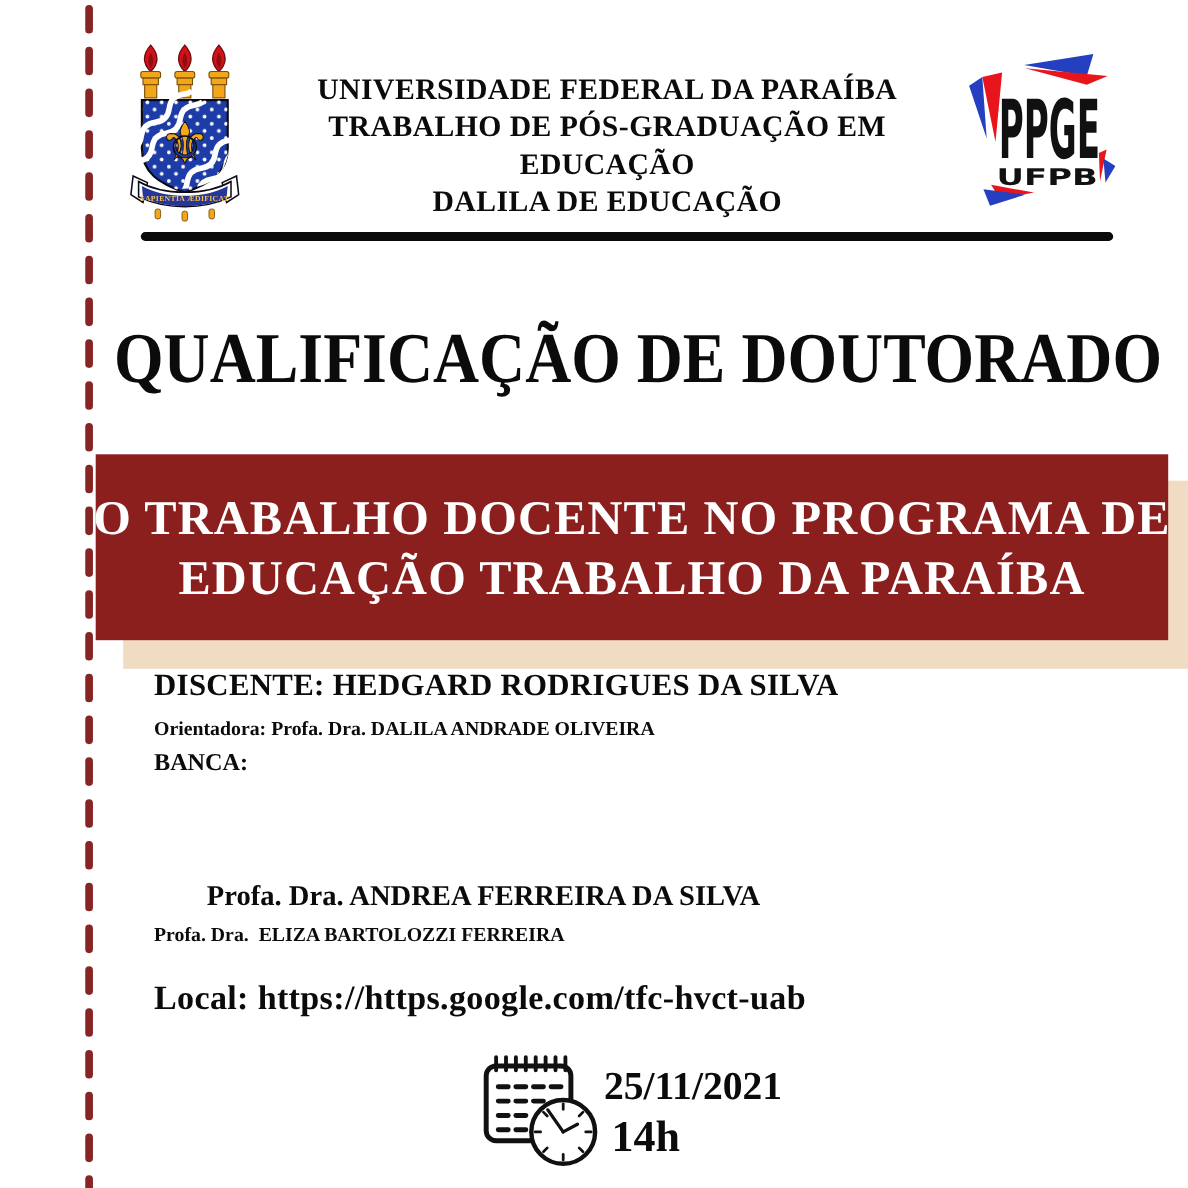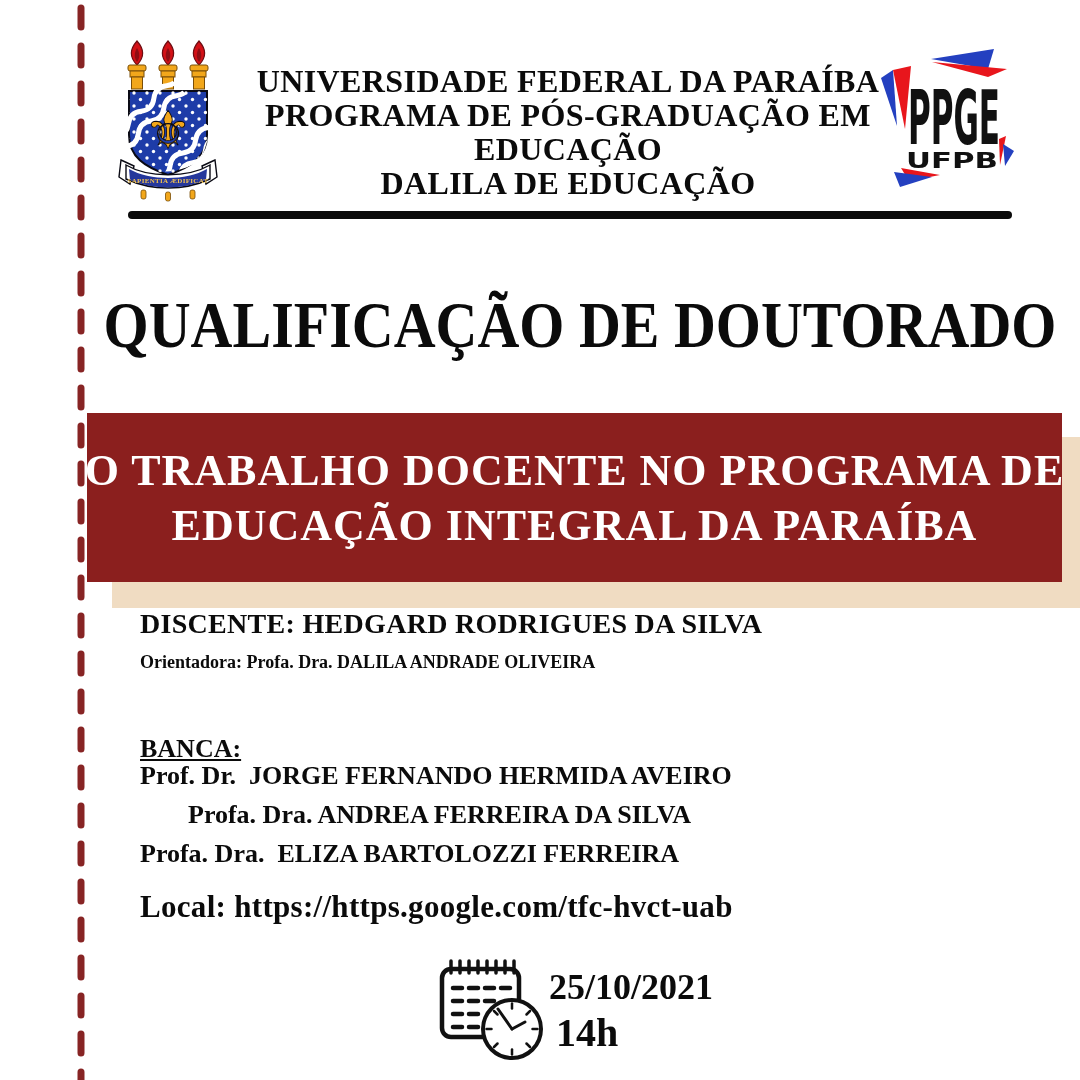--- a/index.html
+++ b/index.html
@@ -3,37 +3,37 @@
 <meta charset="utf-8">
 <style>
   html,body{margin:0;padding:0;background:#e8e8e8;}
   .poster{
     position:relative;width:1080px;height:1080px;background:#ffffff;
     overflow:hidden;font-family:"Liberation Serif",serif;color:#0b0b0b;
   }
   .abs{position:absolute;}
   .dash-line{left:0;top:0;width:120px;height:1080px;}
   .crest{left:118px;top:38px;width:100px;height:166px;}
-  .header-text{left:238px;top:64px;width:660px;text-align:center;
-    font-weight:bold;font-size:32px;line-height:34px;letter-spacing:.4px;}
+  .header-text{left:222px;top:64px;width:660px;text-align:center;
+    font-weight:bold;font-size:27px;line-height:34px;letter-spacing:.4px;}
   .ppge-logo{left:876px;top:44px;width:152px;height:152px;}
   .rule{left:128px;top:211px;width:884px;height:8px;background:#0a0a0a;border-radius:4px;}
   .main-title{left:85px;top:288px;width:990px;text-align:center;font-weight:bold;
     font-size:58px;letter-spacing:0px;transform:scaleY(1.12);transform-origin:center top;white-space:nowrap;}
   .banner-shadow{left:112px;top:437px;width:968px;height:171px;}
   .banner{left:87px;top:413px;width:975px;height:169px;display:flex;flex-direction:column;
     justify-content:center;align-items:center;color:#ffffff;font-weight:bold;
     font-size:44px;line-height:55px;letter-spacing:1px;text-align:center;white-space:nowrap;}
   .body-line{left:140px;font-weight:bold;white-space:pre;}
   .line-discente{top:608px;font-size:28px;letter-spacing:.3px;}
   .line-orientadora{top:652px;font-size:18px;}
-  .line-banca-label{top:734px;font-size:26px;text-decoration:underline;}
+  .line-banca-label{top:680px;font-size:22px;}
   .banca-0{top:761px;font-size:26px;}
   .banca-1{top:800px;font-size:26px;margin-left:48px;}
-  .banca-2{top:839px;font-size:26px;}
+  .banca-2{top:839px;font-size:18px;}
   .line-local{top:889px;font-size:31px;letter-spacing:.3px;}
   .cal-icon{left:436px;top:958px;width:110px;height:108px;}
   .date-text{left:549px;top:966px;font-size:36px;font-weight:bold;white-space:pre;}
   .time-text{left:556px;top:1009px;font-size:40px;font-weight:bold;white-space:pre;}
 </style>
 </head>
 <body>
 
 <div class="poster">
 
@@ -94,21 +94,21 @@
       <path d="M11,131 C32,143 68,143 89,131 L88,142 C63,152 37,152 12,142 Z" fill="#25379B"></path>
       <text x="50" y="145" text-anchor="middle" font-family="Liberation Serif" font-weight="bold" font-size="7" letter-spacing="0.3" fill="#F2C14E">SAPIENTIA ÆDIFICAT</text>
       <rect x="23" y="152" width="5" height="9" rx="2" fill="#F2A71B" stroke="#7A4E08" stroke-width="0.8"></rect>
       <rect x="47.5" y="154" width="5" height="9" rx="2" fill="#F2A71B" stroke="#7A4E08" stroke-width="0.8"></rect>
       <rect x="72" y="152" width="5" height="9" rx="2" fill="#F2A71B" stroke="#7A4E08" stroke-width="0.8"></rect>
     </g>
   </svg>
 
   <div class="abs header-text">
     <div>UNIVERSIDADE FEDERAL DA PARAÍBA</div>
-    <div>PROGRAMA DE PÓS-GRADUAÇÃO EM EDUCAÇÃO</div>
+    <div>TRABALHO DE PÓS-GRADUAÇÃO EM EDUCAÇÃO</div>
     <div>DALILA DE EDUCAÇÃO</div>
   </div>
 
   <svg class="abs ppge-logo" viewBox="0 0 152 152">
     <polygon points="55,15 118,5 112,25" fill="#2440C0"></polygon>
     <polygon points="56,18 131,25 112,33" fill="#E8161C"></polygon>
     <polygon points="5,34 17,26 21,82" fill="#2440C0"></polygon>
     <polygon points="17,26 35,22 29,85" fill="#E8161C"></polygon>
     <polygon points="25,124 64,131 33,137" fill="#E8161C"></polygon>
     <polygon points="18,128 56,133 24,143" fill="#2440C0"></polygon>
@@ -118,27 +118,26 @@
     <text x="76" y="124" text-anchor="middle" font-family="DejaVu Sans" font-weight="bold" font-size="21" textLength="92" lengthAdjust="spacingAndGlyphs" fill="#111111">UFPB</text>
   </svg>
 
   <div class="abs rule"></div>
 
   <div class="abs main-title">QUALIFICAÇÃO DE DOUTORADO</div>
 
   <div class="abs banner-shadow" style="background:#F0DCC2;"></div>
   <div class="abs banner" style="background:#8B1F1E;">
     <span>O TRABALHO DOCENTE NO PROGRAMA DE</span>
-    <span>EDUCAÇÃO INTEGRAL DA PARAÍBA</span>
+    <span>EDUCAÇÃO TRABALHO DA PARAÍBA</span>
   </div>
 
   <div class="abs body-line line-discente">DISCENTE: HEDGARD RODRIGUES DA SILVA</div>
   <div class="abs body-line line-orientadora">Orientadora: Profa. Dra. DALILA ANDRADE OLIVEIRA</div>
   <div class="abs body-line line-banca-label">BANCA:</div>
-  <div class="abs body-line banca-0">Prof. Dr.  JORGE FERNANDO HERMIDA AVEIRO</div>
   <div class="abs body-line banca-1">Profa. Dra. ANDREA FERREIRA DA SILVA</div>
   <div class="abs body-line banca-2">Profa. Dra.  ELIZA BARTOLOZZI FERREIRA</div>
   <div class="abs body-line line-local">Local: https://https.google.com/tfc-hvct-uab</div>
 
   <svg class="abs cal-icon" viewBox="0 0 110 108">
     <g stroke="#111111" fill="none" stroke-linecap="round">
       <rect x="6" y="11" width="77" height="68" rx="9" stroke-width="4.5" fill="#ffffff"></rect>
       <g stroke-width="3.5">
         <line x1="15" y1="3" x2="15" y2="15"></line>
           <line x1="24" y1="3" x2="24" y2="15"></line>
@@ -173,16 +172,16 @@
         <line x1="58" y1="89" x2="61.5" y2="85.5"></line>
           <line x1="94" y1="89" x2="90.5" y2="85.5"></line>
       </g>
       <g stroke-width="3">
         <line x1="76" y1="71" x2="62" y2="51"></line>
         <line x1="76" y1="71" x2="89" y2="64"></line>
       </g>
     </g>
   </svg>
 
-  <div class="abs date-text">25/10/2021</div>
+  <div class="abs date-text">25/11/2021</div>
   <div class="abs time-text">14h</div>
 
 </div>
 
 </body></html>

